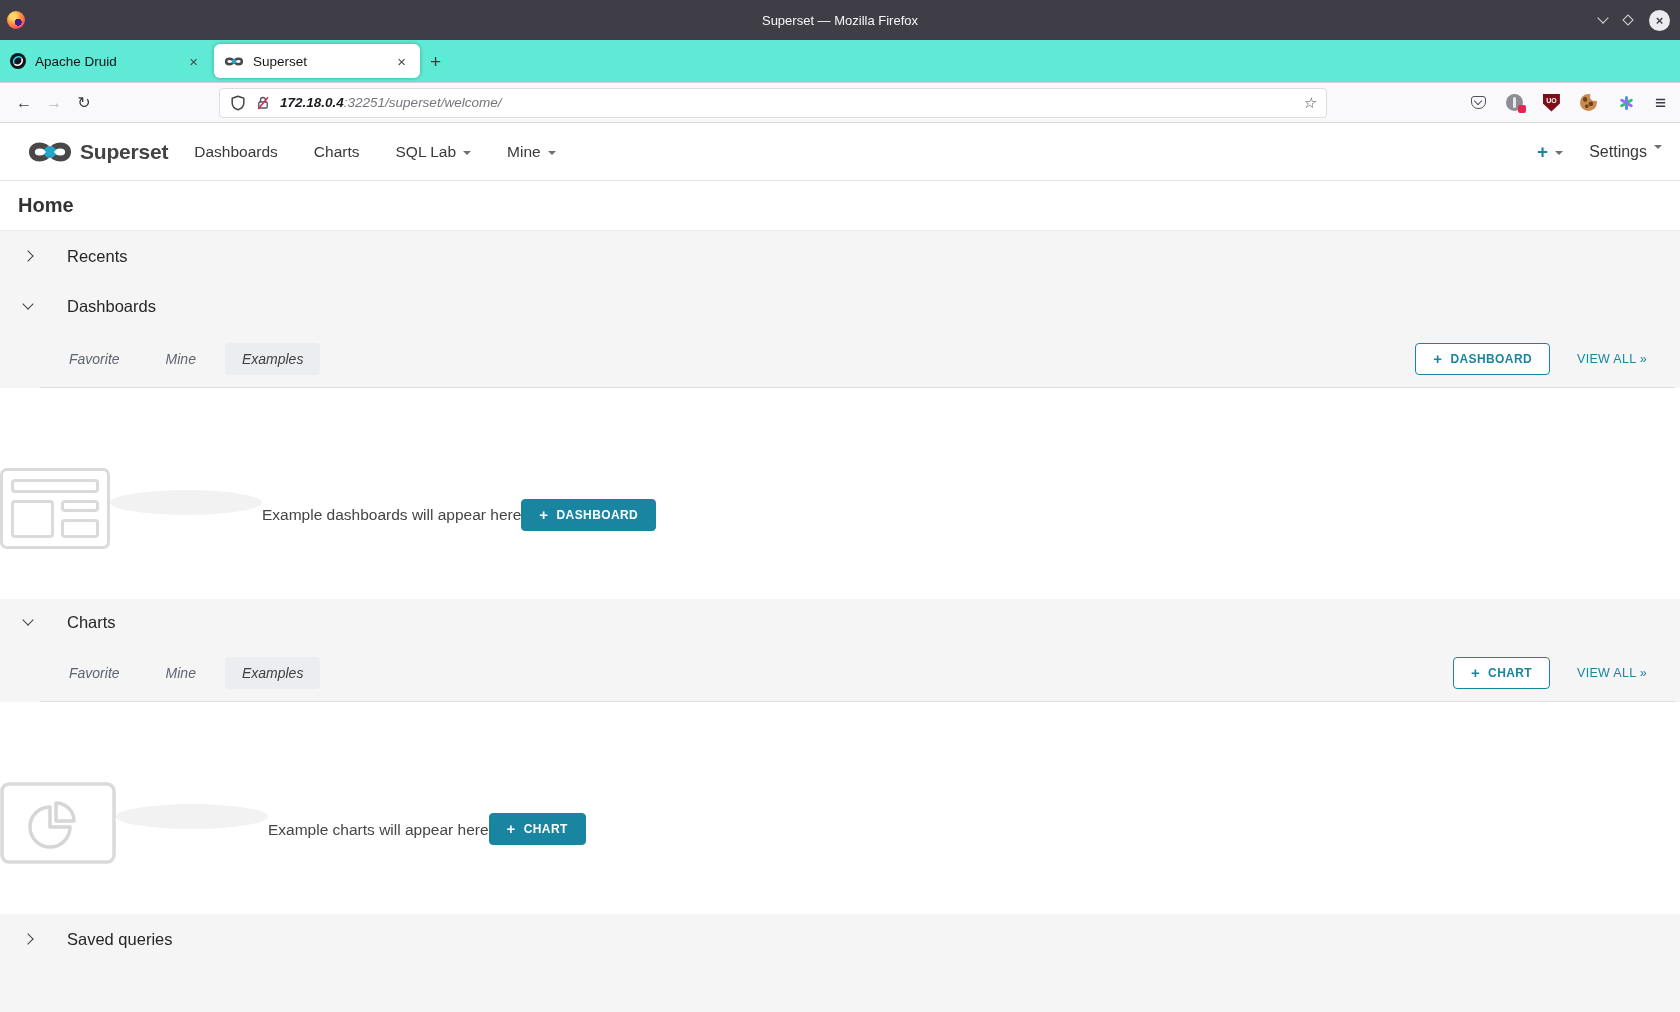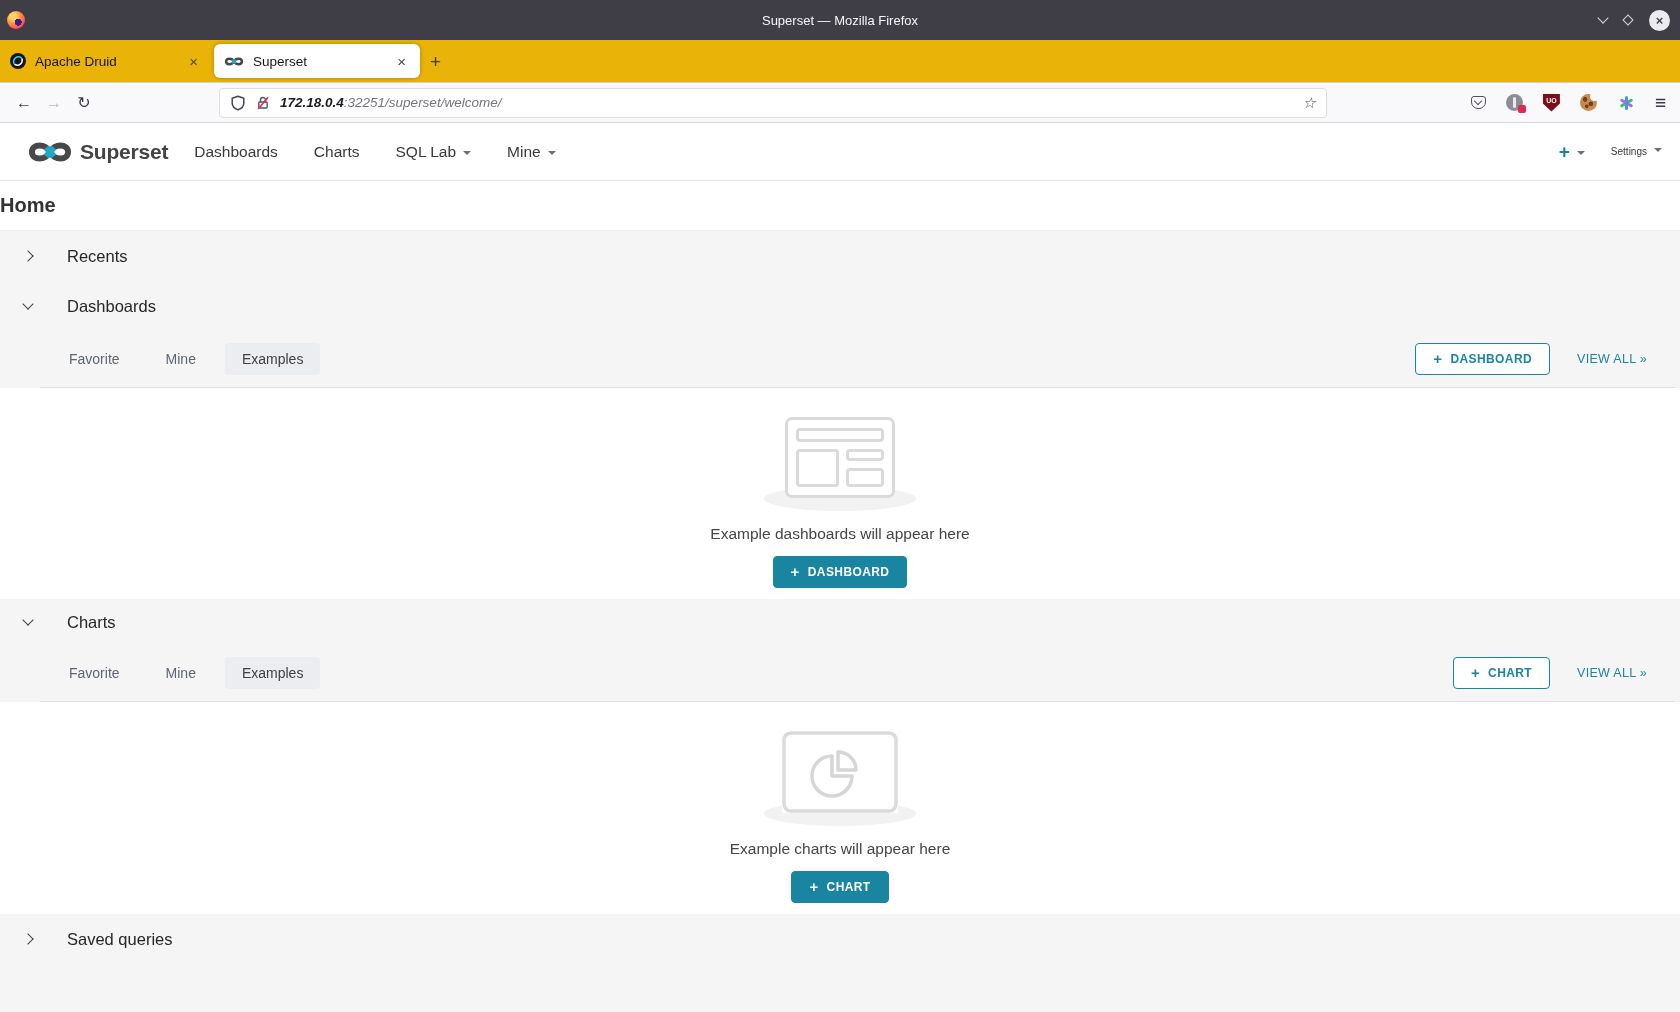--- a/index.html
+++ b/index.html
@@ -11,21 +11,21 @@
   .ff-logo { width:18px; height:18px; border-radius:50%; margin-left:7px;
     background: radial-gradient(circle at 62% 62%, #3a1d95 0 22%, transparent 23%),
                 radial-gradient(circle at 35% 30%, #ffd567 0 18%, #ff9a3c 40%, #ff4f5e 72%, #c4004b 100%); }
   .win-title { position:absolute; left:0; right:0; text-align:center; font-size:13px; color:#f6f6f8; }
   .win-controls { margin-left:auto; display:flex; align-items:center; gap:17px; padding-right:10px; z-index:2; }
   .wchev { width:8px; height:8px; border-right:1.7px solid #d7d7de; border-bottom:1.7px solid #d7d7de; transform:rotate(45deg); margin-top:-4px; }
   .wdiamond { width:8px; height:8px; border:1.7px solid #d7d7de; transform:rotate(45deg); }
   .wclose { width:21px; height:21px; border-radius:50%; background:#ececf0; color:#43424c; font-size:13px; font-weight:bold;
     display:flex; align-items:center; justify-content:center; line-height:1; }
 
-  .tabstrip { height:43px; background:#eab308; border-bottom:1px solid #cfcfd4; display:flex; align-items:stretch; }
+  .tabstrip { height:43px; background:#5eead4; border-bottom:1px solid #cfcfd4; display:flex; align-items:stretch; }
   .tab { display:flex; align-items:center; font-size:13.5px; color:#15141a; padding:0 10px; position:relative; }
   .tab.inactive { width:212px; }
   .tab.active { width:206px; background:#ffffff; border-radius:6px; margin:4px 0 4px 2px; box-shadow:0 0 4px rgba(0,0,0,.28); }
   .tab .title { margin-left:9px; flex:1; white-space:nowrap; overflow:hidden; }
   .tab-close { font-size:15px; color:#4a4a52; padding:0 4px; line-height:1; }
   .newtab-btn { font-size:19px; color:#3c3b44; align-self:center; padding:2px 10px; line-height:1; }
   .druid-ico { width:16px; height:16px; flex:none; }
 
   .navtoolbar { height:40px; background:#f9f9fb; border-bottom:1px solid #d8d8dc; display:flex; align-items:center; }
   .navbtn { font-size:16px; color:#3b3b44; width:30px; text-align:center; line-height:1; }
@@ -63,47 +63,47 @@
   .s-navbar { height:58px; background:#fff; border-bottom:1px solid #e4e4e4; display:flex; align-items:center; }
   .brand { display:flex; align-items:center; margin-left:28px; }
   .brand-name { font-size:21px; font-weight:bold; color:#434343; margin-left:8px; letter-spacing:-0.2px; }
   .s-links { display:flex; align-items:center; margin-left:26px; gap:36px; }
   .s-link { font-size:15.5px; color:#393939; display:flex; align-items:center; }
   .caret { width:0; height:0; border-left:4px solid transparent; border-right:4px solid transparent;
     border-top:4.5px solid #6e6e78; margin-left:7px; margin-top:2px; }
   .s-right { margin-left:auto; display:flex; align-items:center; gap:26px; padding-right:18px; }
   .s-plus { display:flex; align-items:center; }
   .s-plus .plus-glyph { color:#1a85a0; font-size:19px; font-weight:bold; line-height:1; }
-  .s-settings { font-size:10px; color:#393939; display:flex; }
+  .s-settings { font-size:16px; color:#393939; display:flex; }
 
   
   .home-band { height:50px; background:#fff; border-bottom:1px solid #ececec; display:flex; align-items:center; }
-  .home-band h1 { font-size:20px; color:#333; padding-left:0; font-weight:bold; }
+  .home-band h1 { font-size:20px; color:#333; padding-left:18px; font-weight:bold; }
 
   .sec-row { height:50px; display:flex; align-items:center; padding-left:24px;gap:19px; }
   .sec-row.short { height:46px; }
   .chev { width:8px; height:8px; border-top:1.6px solid #424242; border-right:1.6px solid #424242; display:inline-block; flex:none; }
   .chev.right { transform:rotate(45deg); }
   .chev.down  { transform:rotate(135deg); margin-top:-4px; }
   .sec-label { font-size:16.5px; color:#262626; margin-left:16px; }
 
   .submenu { height:57px; display:flex; align-items:flex-start; padding:12px 33px 0 52px; position:relative; }
   .submenu .rule { position:absolute; left:40px; right:5px; bottom:0; border-bottom:1px solid #dfdfdf; }
   .seg-tabs { display:flex; align-items:center; gap:12px; }
-  .seg-tab { font-size:14px; color:#5f6570; padding:8px 17px; border-radius:4px; }
+  .seg-tab { font-size:14px; color:#5f6570; padding:8px 17px; border-radius:4px;font-style:italic; }
   .seg-tab.active { background:#ecedf1; color:#404040; }
   .submenu-right { margin-left:auto; display:flex; align-items:center; gap:27px; }
   .btn { font-size:12px; font-weight:bold; letter-spacing:.4px; border-radius:4px; display:inline-flex;
     align-items:center; justify-content:center; gap:8px; height:32px; padding:0 17px; cursor:pointer; }
   .btn .bplus { font-size:15px; font-weight:bold; line-height:1; margin-top:-1px; }
   .btn.outline { background:#fff; border:1px solid #1a85a0; color:#1a85a0; }
   .btn.fill { background:#1a85a0; border:1px solid #1a85a0; color:#fff; }
   .view-all { font-size:12.5px; font-weight:normal; color:#1a85a0; letter-spacing:.3px; white-space:nowrap; }
 
-  .panel { background:#fff; display:flex; flex-direction:column; align-items:center; }
+  .panel { background:#fff; display:flex; align-items:center; }
   .panel.dash { height:211px; padding-top:29px; }
   .panel.chart { height:212px; padding-top:29px; }
   .shadow { width:152px; height:25px; border-radius:50%; background:#f2f2f2; margin-top:-12px; }
   .empty-text { font-size:15.5px; color:#454545; margin-top:14px; }
   .panel .btn { margin-top:13px; }
 
   .dash-ico { width:110px; height:81px; border:3px solid #dadada; border-radius:7px; padding:8px;
     display:grid; grid-template-columns:1.12fr 1fr; grid-template-rows:14px 12px 1fr; gap:7px; position:relative; z-index:1; background:#fff; }
   .dash-ico .b { border:3px solid #dadada; border-radius:4px; }
   .dash-ico .bar { grid-column:1/3; }

